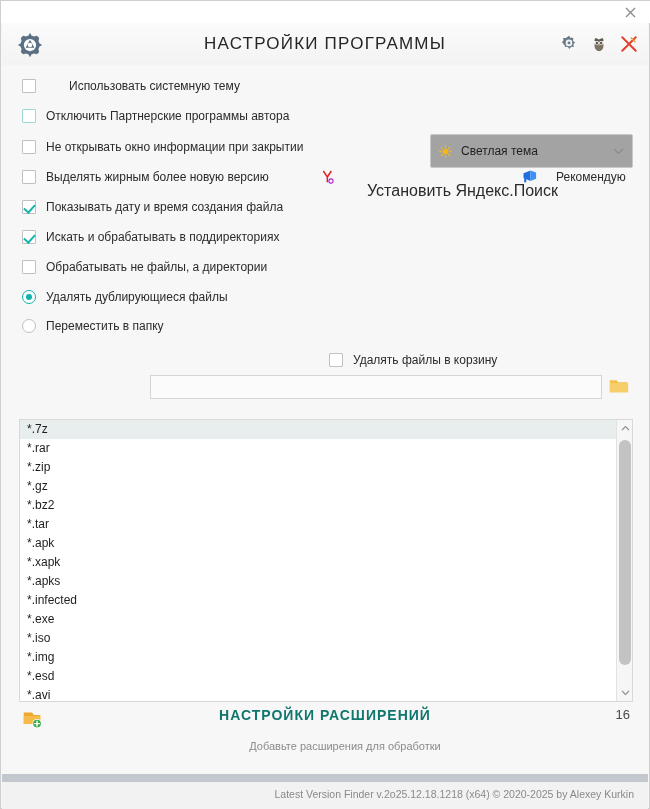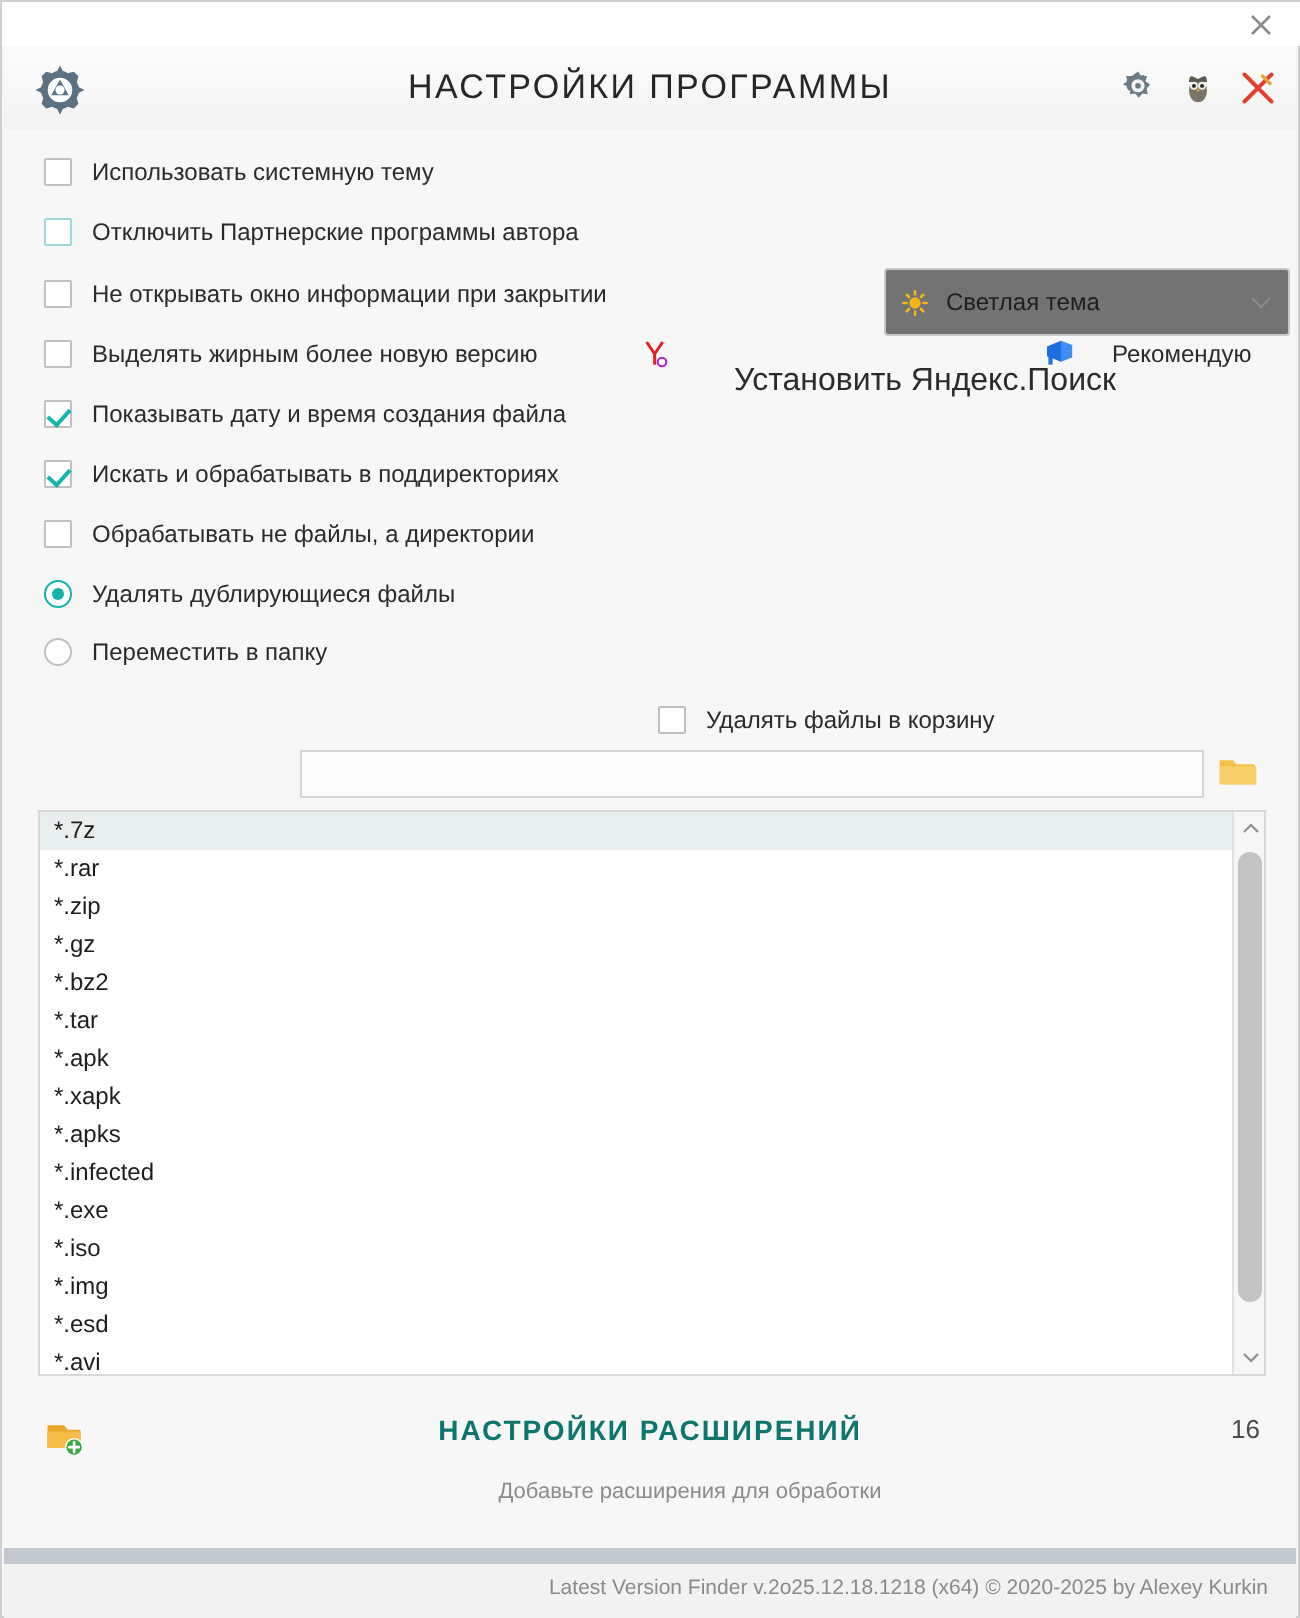--- a/index.html
+++ b/index.html
@@ -80,22 +80,22 @@
     content: ""; position: absolute; left: 3px; top: 3px;
     width: 6px; height: 6px; border-radius: 50%; background: #13b3ab;
   }
   .opt-label {
     margin-left: 10px; font-size: 12px; color: #2b2b2b; white-space: nowrap;
   }
 
   
   .theme-select {
     position: absolute; left: 428px; top: 69px; width: 203px; height: 25px;
-    background: #737373; border: 1px solid #c8c8c8; border-radius: 2px;
-    display: flex; align-items: center; padding: 16px 8px; margin-left: 12px;
+    background: #a3a3a3; border: 1px solid #c8c8c8; border-radius: 2px;
+    display: flex; align-items: center; padding: 16px 8px;
   }
   .sun { width: 13px; height: 13px; flex: none; }
   .theme-text { margin-left: 9px; font-size: 12px; color: #1f1f1f; flex: 1; }
 
   
   .y-icon { position: absolute; left: 318px; top: 104px; width: 16px; height: 16px; }
   .y-text {
     position: absolute; left: 365px; top: 105px;
     font-size: 16px; color: #2b2b2b; margin-top: 12px;
   }
@@ -134,21 +134,21 @@
     position: absolute; right: 18px; top: 356px;
     font-size: 13px; color: #4a4a4a;
   }
   .ext-sub {
     position: absolute; left: 0; top: 389px; width: 646px;
     text-align: center; font-size: 11px; color: #8b8b8b; padding-left: 40px;
   }
 
   
   .ext-list-wrap {
-    position: absolute; left: 18px; top: 404px; width: 614px; height: 283px;
+    position: absolute; left: 18px; top: 418px; width: 614px; height: 283px;
     background: #ffffff; border: 1px solid #d8d8d8;
     display: flex;
   }
   .ext-list {
     flex: 1; height: 281px; overflow: hidden; position: relative;
   }
   .ext-item {
     height: 19px; line-height: 19px; padding-left: 7px;
     font-size: 12px; color: #1d1d1d;
   }
@@ -225,21 +225,21 @@
       </svg>
       <svg class="hicon" viewBox="0 0 24 24">
         <path d="M3 3 L21 21 M21 3 L3 21" stroke="#e0402d" stroke-width="2.6" fill="none" stroke-linecap="round"></path>
         <path d="M15 4 L20 9" stroke="#e8a33d" stroke-width="2.2" fill="none" stroke-linecap="round"></path>
       </svg>
     </div>
   </div>
 
   <div class="options">
 
-    <div class="opt-row" style="top:10px;">
+    <div class="opt-row" style="top:10px;gap:23px;">
       <span class="cbx"></span>
       <span class="opt-label">Использовать системную тему</span>
     </div>
 
     <div class="opt-row" style="top:40px;">
       <span class="cbx tealborder"></span>
       <span class="opt-label">Отключить Партнерские программы автора</span>
     </div>
 
     <div class="opt-row" style="top:71px;">

